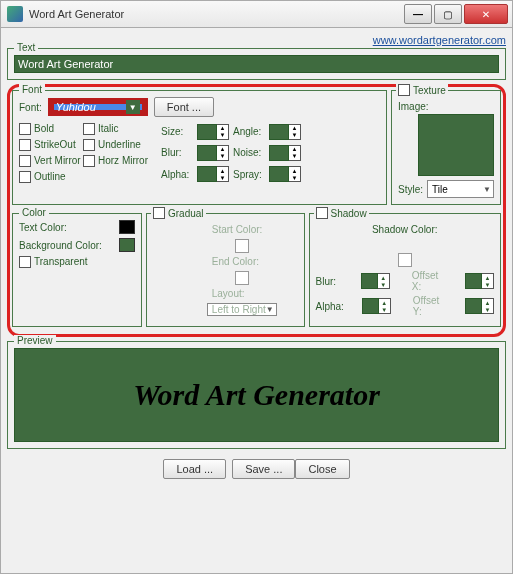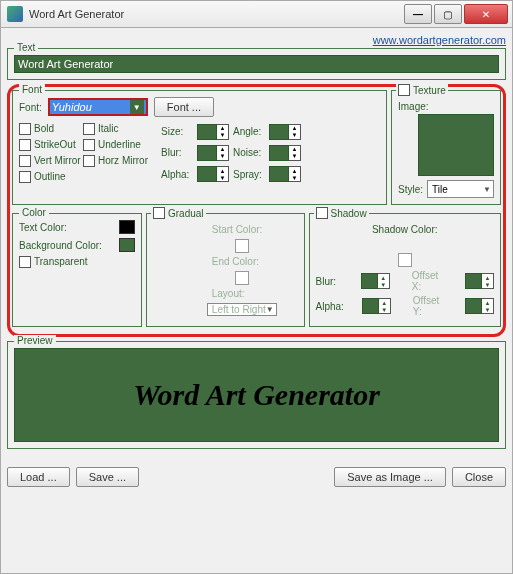--- a/index.html
+++ b/index.html
@@ -13,21 +13,21 @@
 .winbtn.close { background: linear-gradient(#e77,#c33); color: #fff; border-color: #a33; width: 44px; }
 .client { padding: 6px; background: #f0f0f0; border: 1px solid #aaa; border-top: none; height: 546px; position: relative; }
 .link { text-align: right; color: #1b4f9c; text-decoration: underline; font-size: 11px; margin-bottom: 2px; }
 .fieldset { border: 1px solid #4a7a4a; padding: 6px 6px 6px 6px; margin-bottom: 4px; position: relative; }
 .fieldset .legend { position: absolute; top: -7px; left: 6px; background: #f0f0f0; padding: 0 3px; color: #2a5a2a; font-size: 10px; }
 .textbox { width: 100%; height: 18px; background: #3f6b3f; color: #fff; border: 1px solid #2a5a2a; padding: 1px 3px; font-size: 11px; }
 .redbox { border: 3px solid #d22; border-radius: 12px; padding: 3px 2px; margin-bottom: 4px; }
 .row { display: flex; gap: 4px; }
 .font-group { flex: 1; }
 .font-top { display: flex; align-items: center; gap: 6px; margin-bottom: 6px; }
-.font-combo { width: 100px; height: 18px; background: #4a88e8; color: #fff; border: 2px solid #b91c1c; padding: 0 2px; display: flex; align-items: center; justify-content: space-between; font-style: italic; }
+.font-combo { width: 100px; height: 18px; background: #4a88e8; color: #fff; border: 6px solid #b91c1c; padding: 0 2px; display: flex; align-items: center; justify-content: space-between; font-style: italic; }
 .combo-arrow { width: 14px; height: 14px; background: #3f6b3f; color: #fff; display: flex; align-items: center; justify-content: center; font-size: 8px; }
 .btn { height: 20px; padding: 0 12px; border: 1px solid #888; border-radius: 2px; background: linear-gradient(#fdfdfd,#e2e2e2); color: #333; font-size: 11px; display: inline-flex; align-items: center; }
 .font-body { display: flex; gap: 10px; }
 .checks { display: grid; grid-template-columns: 62px 68px; gap: 4px 2px; }
 .check { display: flex; align-items: flex-start; gap: 3px; color: #2a5a2a; font-size: 10px; }
 .cb { width: 12px; height: 12px; border: 1px solid #555; background: #fff; }
 .nums { display: grid; grid-template-columns: 34px 34px 34px 34px; gap: 4px 2px; align-items: center; }
 .nlabel { color: #2a5a2a; font-size: 10px; text-align: left; }
 .spin { width: 32px; height: 16px; display: flex; }
 .spin .val { flex: 1; background: #3f6b3f; border: 1px solid #2a5a2a; }
@@ -45,21 +45,21 @@
 .swatch { width: 16px; height: 14px; border: 1px solid #333; }
 .swatch.black { background: #000; }
 .swatch.green { background: #3f6b3f; }
 .gradual-group, .shadow-group { flex: 1; }
 .grow { display: flex; align-items: center; gap: 4px; margin-bottom: 3px; color: #819a81; font-size: 10px; }
 .grow .gl { width: 60px; }
 .small-sw { width: 14px; height: 14px; border: 1px solid #999; background: #fff; }
 .shadow-body .srow { display: flex; align-items: center; gap: 18px; margin-bottom: 3px; color: #2a5a2a; font-size: 10px; }
 .preview-box { height: 94px; background: #3f6b3f; border: 1px solid #2a5a2a; display: flex; align-items: center; justify-content: center; }
 .preview-text { font-family: Georgia, 'Times New Roman', serif; font-style: italic; font-weight: bold; font-size: 30px; color: #000; }
-.bottom-btns { display: flex; justify-content: space-between; margin-top: 18px; }
+.bottom-btns { display: flex; justify-content: center; margin-top: 10px; }
 .bottom-btns .left, .bottom-btns .right { display: flex; gap: 6px; }
 .hl-check { display: flex; align-items: center; gap: 3px; position: absolute; top: -7px; left: 4px; background: #f0f0f0; padding: 0 2px; color: #2a5a2a; font-size: 10px; }
 .disabled { color: #9ab09a; flex-direction: column; }
 </style>
 </head>
 <body>
 
 <div class="titlebar">
   <div class="icon"></div>
   <div class="title">Word Art Generator</div>
@@ -295,17 +295,16 @@
       <div class="preview-text">Word Art Generator</div>
     </div>
   </div>
 
   <div class="bottom-btns">
     <div class="left">
       <div class="btn">Load ...</div>
       <div class="btn">Save ...</div>
     </div>
     <div class="right">
-      <div class="btn">Save as Image ...</div>
       <div class="btn">Close</div>
     </div>
   </div>
 </div>
 
 </body></html>

